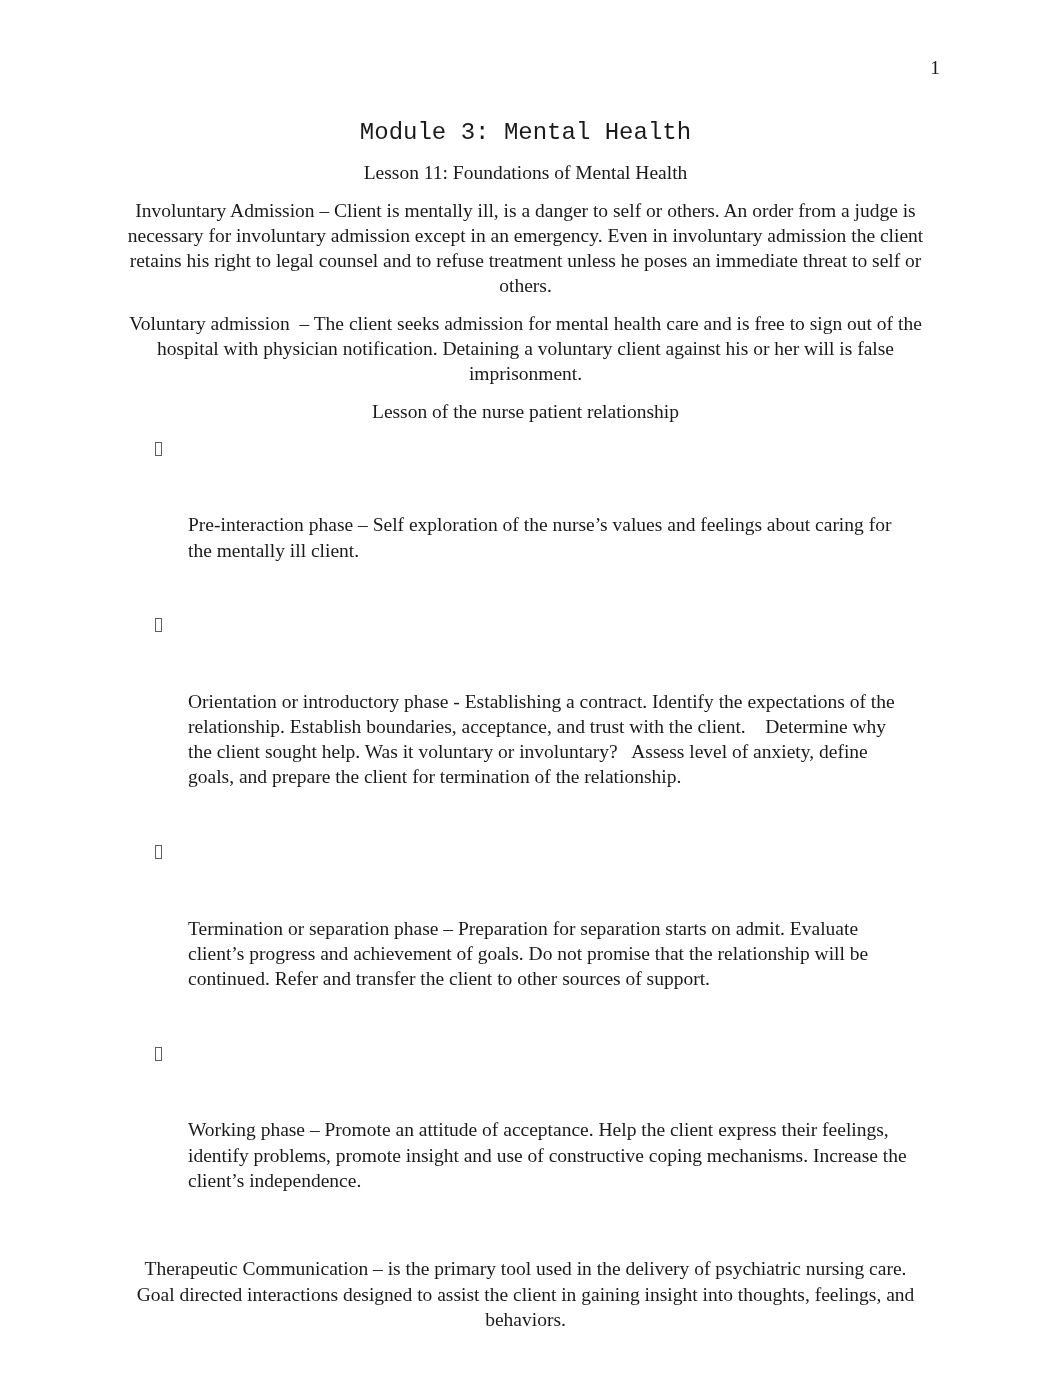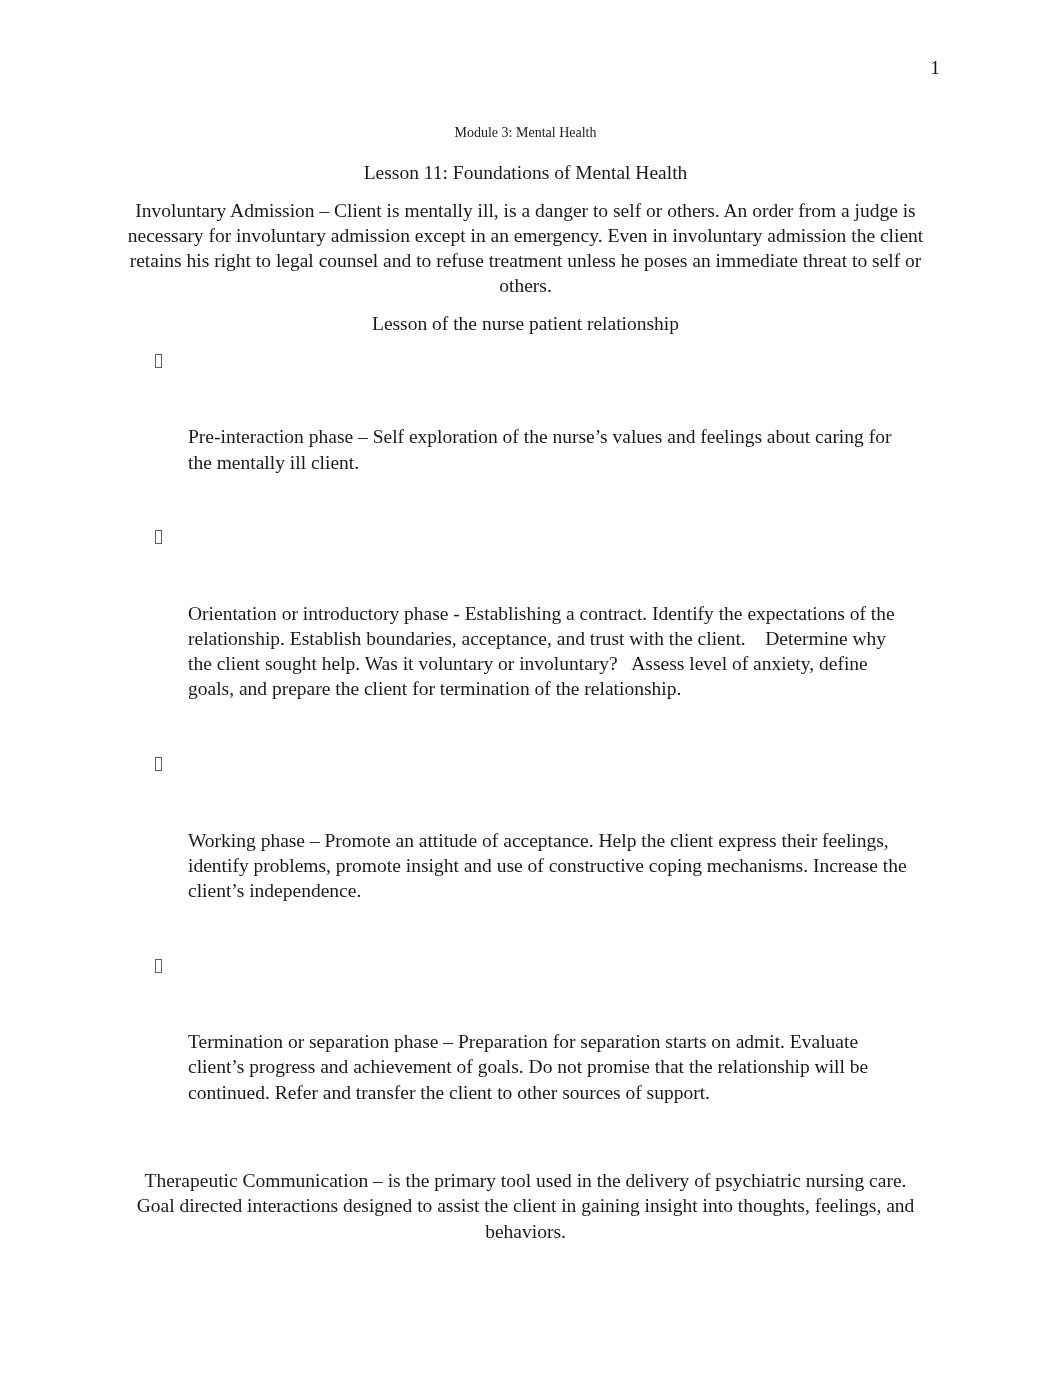--- a/index.html
+++ b/index.html
@@ -30,23 +30,24 @@
     color: #1a1a1a;
   }
   .content {
     position: absolute;
     left: 125px;
     top: 120px;
     width: 801px;
   }
   .doc-title {
     text-align: center;
-    font-size: 14px;
+    font-size: 24px;
     line-height: 25px;
     margin: 0 0 15px 0;
+    font-family: Liberation Mono, monospace;
   }
   p.para {
     font-size: 19.5px;
     line-height: 25.2px;
     margin: 0 0 12.5px 0;
     text-align: center;
     white-space: pre-wrap;
   }
   ul.bullets {
     list-style: none;
@@ -91,39 +92,40 @@
   <div class="page-number">1</div>
 
   <div class="content">
 
     <div class="doc-title">Module 3: Mental Health</div>
 
     <p class="para">Lesson 11: Foundations of Mental Health</p>
 
     <p class="para">Involuntary Admission – Client is mentally ill, is a danger to self or others. An order from a judge is necessary for involuntary admission except in an emergency. Even in involuntary admission the client retains his right to legal counsel and to refuse treatment unless he poses an immediate threat to self or others.</p>
 
+    <p class="para">Voluntary admission  – The client seeks admission for mental health care and is free to sign out of the hospital with physician notification. Detaining a voluntary client against his or her will is false imprisonment.</p>
 
 
     <p class="para">Lesson of the nurse patient relationship</p>
 
     <ul class="bullets multi block-list">
       <li>
         <span class="tofu"></span>
         <span class="li-text">Pre-interaction phase – Self exploration of the nurse’s values and feelings about caring for the mentally ill client.</span>
       </li>
       <li>
         <span class="tofu"></span>
         <span class="li-text">Orientation or introductory phase - Establishing a contract. Identify the expectations of the relationship. Establish boundaries, acceptance, and trust with the client.    Determine why the client sought help. Was it voluntary or involuntary?   Assess level of anxiety, define goals, and prepare the client for termination of the relationship.</span>
       </li>
       <li>
         <span class="tofu"></span>
-        <span class="li-text">Working phase – Promote an attitude of acceptance. Help the client express their feelings, identify problems, promote insight and use of constructive coping mechanisms. Increase the client’s independence.</span>
+        <span class="li-text">Termination or separation phase – Preparation for separation starts on admit. Evaluate client’s progress and achievement of goals. Do not promise that the relationship will be continued. Refer and transfer the client to other sources of support.</span>
       </li>
       <li>
         <span class="tofu"></span>
-        <span class="li-text">Termination or separation phase – Preparation for separation starts on admit. Evaluate client’s progress and achievement of goals. Do not promise that the relationship will be continued. Refer and transfer the client to other sources of support.</span>
+        <span class="li-text">Working phase – Promote an attitude of acceptance. Help the client express their feelings, identify problems, promote insight and use of constructive coping mechanisms. Increase the client’s independence.</span>
       </li>
     </ul>
 
     <p class="para">Therapeutic Communication – is the primary tool used in the delivery of psychiatric nursing care. Goal directed interactions designed to assist the client in gaining insight into thoughts, feelings, and behaviors.</p>
 
   </div>
 </div>
 
 </body></html>

